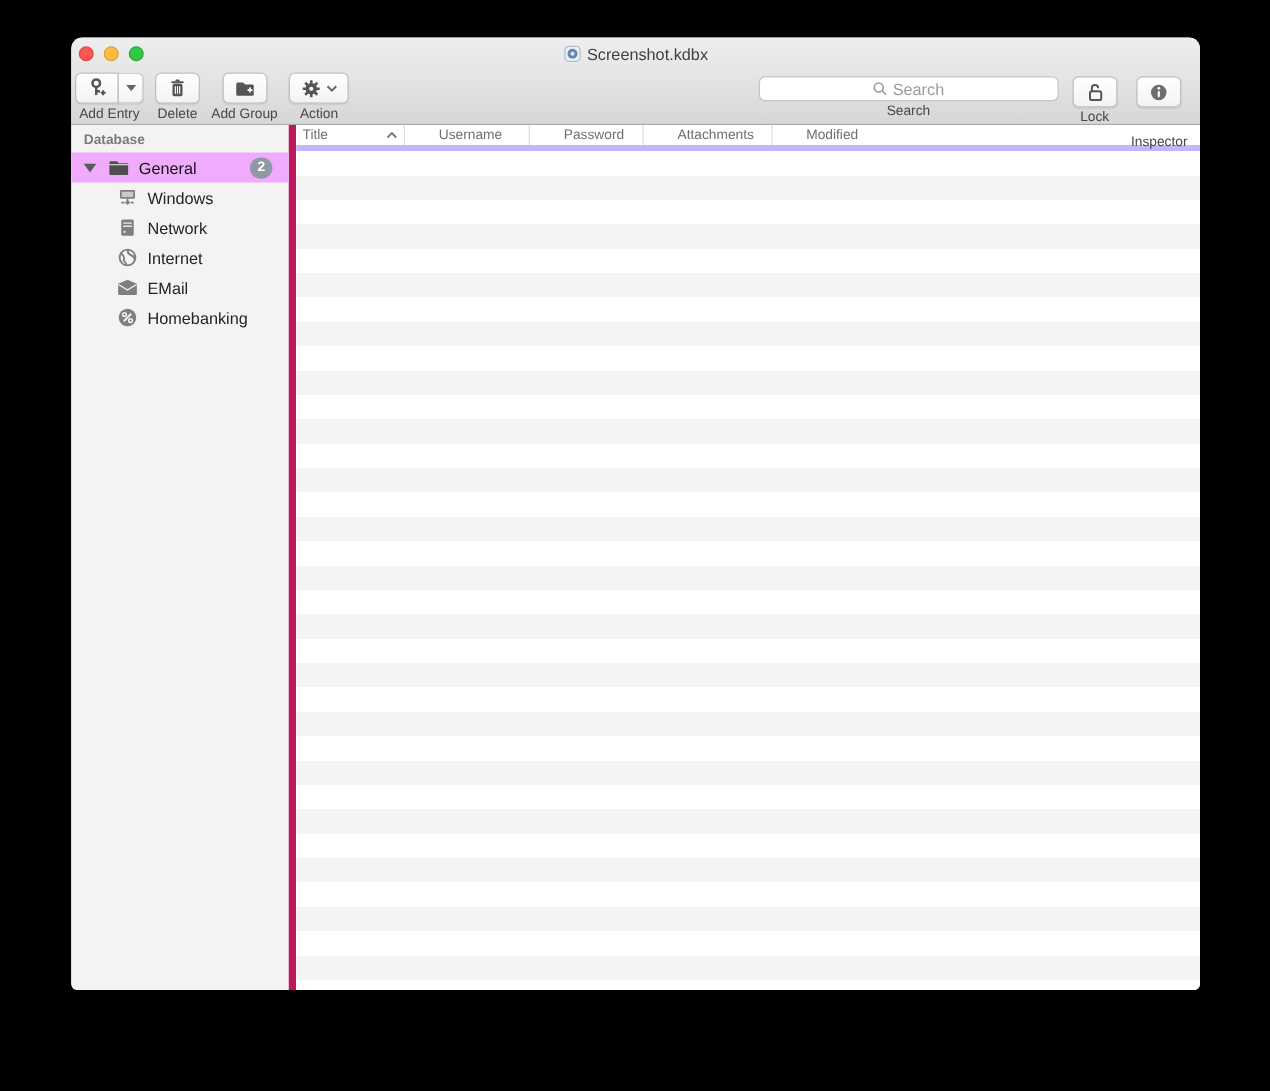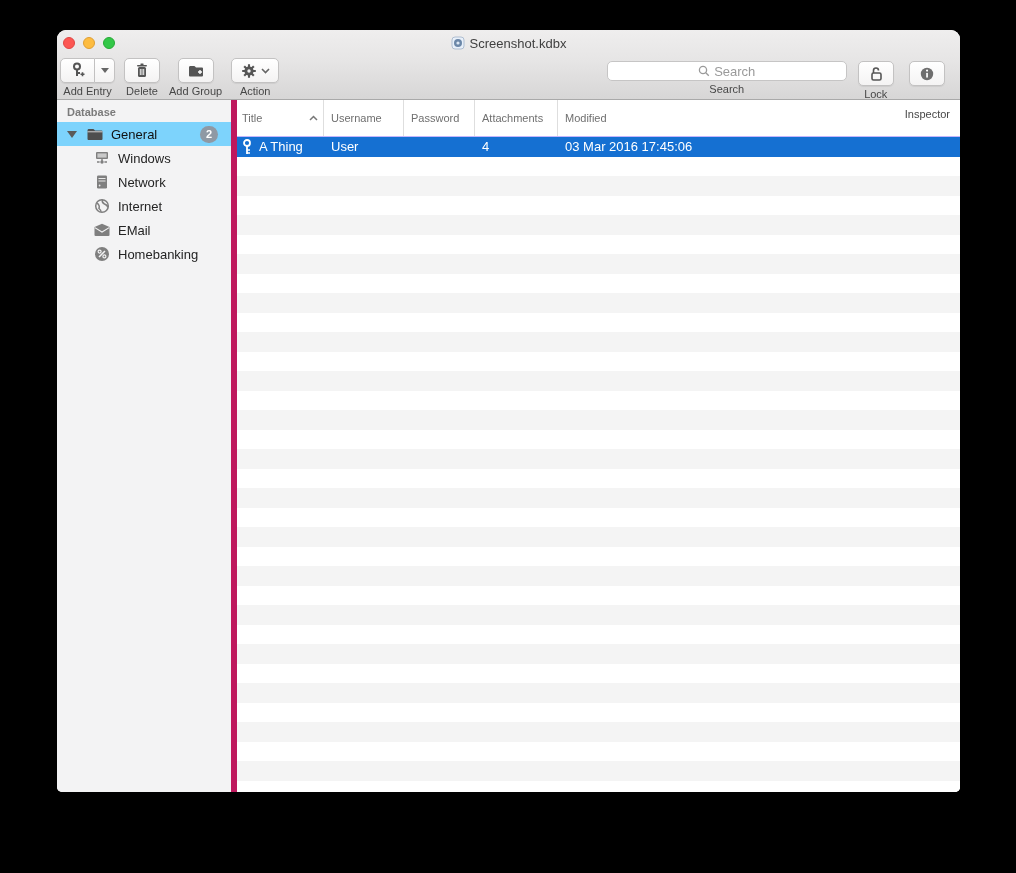--- a/index.html
+++ b/index.html
@@ -50,40 +50,40 @@
   }
   .caret-down-small{width:0;height:0;border-left:4px solid transparent;border-right:4px solid transparent;border-top:5px solid #666;}
   
   .content{display:flex;height:692px;}
   .sidebar{
     width:180px;min-width:180px;background:#f3f3f4;border-right:6px solid #be185d;
     box-sizing:border-box;font-size:13px;color:#242424;
   }
   .sb-header{font-size:11px;font-weight:bold;color:#7b7b7b;padding:6px 0 4px 10px;}
   .sb-root{
-    height:24px;display:flex;align-items:center;background:#7dd3fc;
+    height:24px;display:flex;align-items:center;background:#f0abfc;
   }
   .sb-disclosure{width:0;height:0;border-left:5.5px solid transparent;border-right:5.5px solid transparent;border-top:7px solid #5a5a5a;margin-left:10px;}
   .sb-root .sb-icon{margin-left:9px;}
   .sb-root-label{margin-left:7px;font-size:13px;color:#111;flex:1;}
   .badge{
     min-width:18px;height:17px;border-radius:9px;background:#8f99a4;color:#fff;
     font-size:11px;font-weight:bold;display:flex;align-items:center;justify-content:center;
     margin-right:13px;padding:0 4px;box-sizing:border-box;
   }
   .sb-item{height:24px;display:flex;align-items:center;}
   .sb-item .sb-icon{margin-left:36px;}
   .sb-item-label{margin-left:7px;}
   .sb-icon{width:18px;height:18px;display:inline-flex;align-items:center;justify-content:center;}
   
   .table{flex:1;display:flex;flex-direction:column;background:#fff;min-width:0;}
   .thead{
-    height:37px;display:flex;align-items:center;background:#fff;
-    border-bottom:1px solid #c4b5fd;box-sizing:border-box;
-    font-size:11px;color:#6f6f6f;
+    height:21px;display:flex;align-items:center;background:#fff;
+    border-bottom:5px solid #c4b5fd;box-sizing:border-box;
+    font-size:11px;color:#6f6f6f;gap:20px;
   }
   .th{box-sizing:border-box;height:100%;display:flex;align-items:center;padding-left:7px;border-right:1px solid #dedede;}
   .th:last-child{border-right:none;}
   .th.c-title{width:87px;padding-left:5px;justify-content:space-between;padding-right:5px;}
   .c-user{width:80px;}
   .c-pass{width:71px;}
   .c-att{width:83px;}
   .c-mod{flex:1;}
   .row{height:19.5px;display:flex;align-items:center;font-size:13px;box-sizing:border-box;}
   .row .cell{box-sizing:border-box;padding-left:7px;overflow:hidden;white-space:nowrap;}
@@ -334,35 +334,18 @@
             <span>Password</span>
           </div>
         <div class="th c-att">
             <span>Attachments</span>
           </div>
         <div class="th c-mod">
             <span>Modified</span>
           </div>
       </div>
 
-      <div class="row selected">
-        <div class="cell c-title">
-          <span class="key-white">
-            <svg width="10" height="16" viewBox="0 0 10 16">
-              <circle cx="5" cy="4" r="3" fill="none" stroke="currentColor" stroke-width="1.8"></circle>
-              <line x1="5" y1="7" x2="5" y2="15" stroke="currentColor" stroke-width="1.8"></line>
-              <line x1="5" y1="11" x2="8" y2="11" stroke="currentColor" stroke-width="1.6"></line>
-              <line x1="5" y1="14" x2="8" y2="14" stroke="currentColor" stroke-width="1.6"></line>
-            </svg>
-          </span>
-          <span>A Thing</span>
-        </div>
-        <div class="cell c-user">User</div>
-        <div class="cell c-pass pass"></div>
-        <div class="cell c-att">4</div>
-        <div class="cell c-mod">03 Mar 2016 17:45:06</div>
-      </div>
 
 
       <div class="filler"></div>
     </div>
   </div>
 </div>
 
 </body></html>

